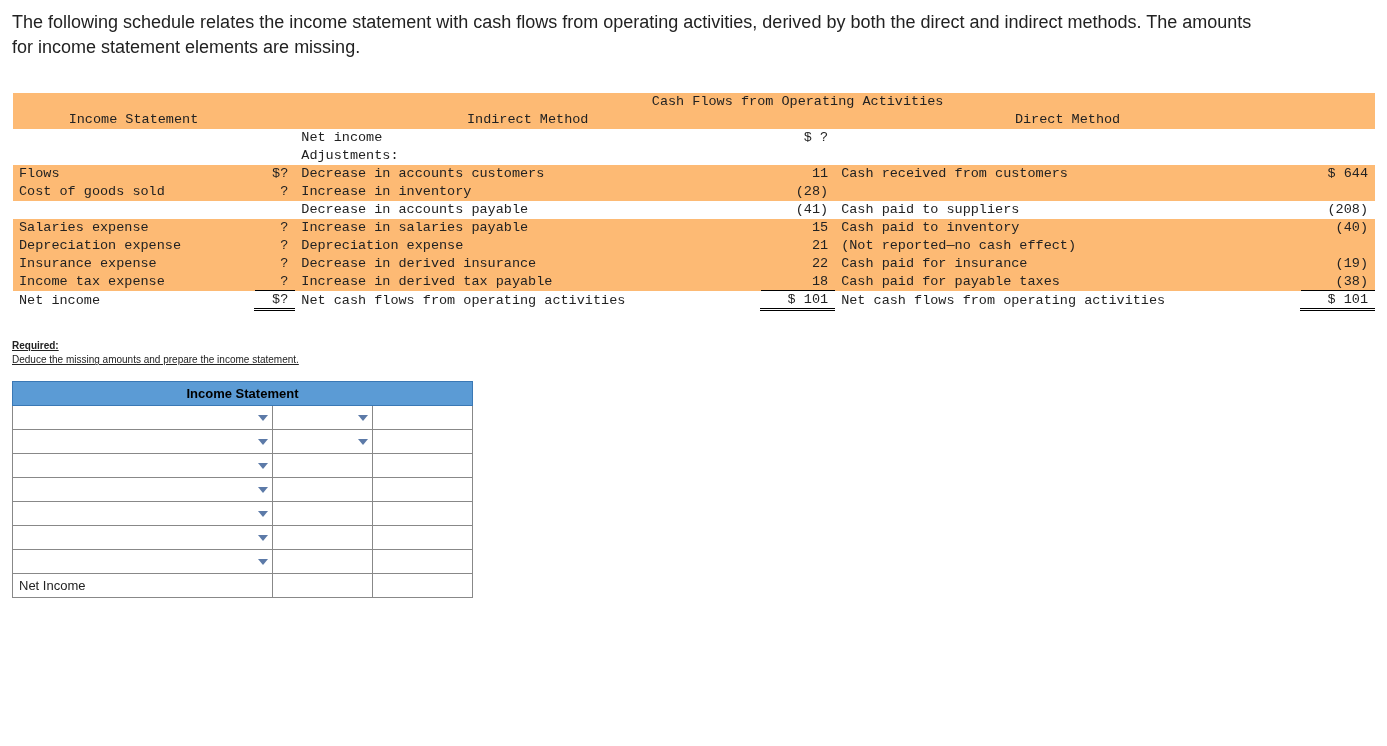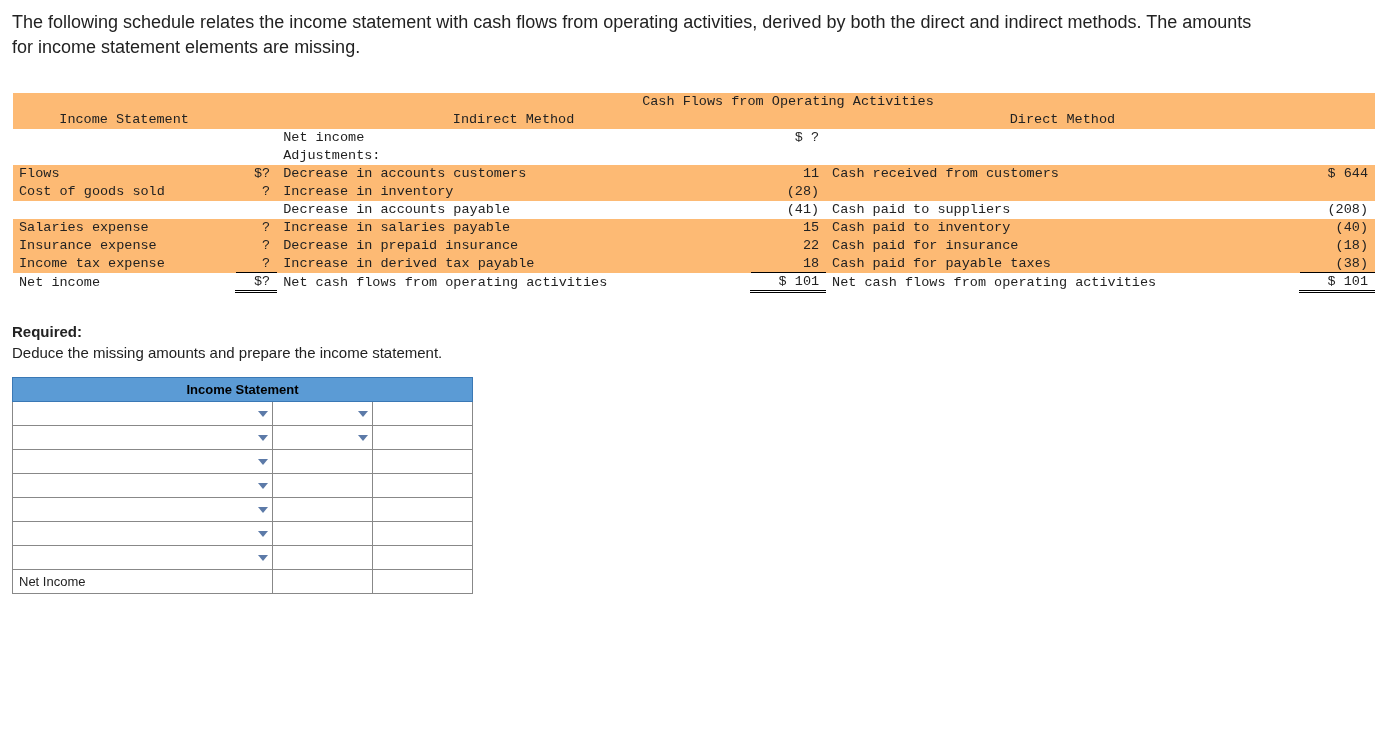--- a/index.html
+++ b/index.html
@@ -38,22 +38,23 @@
     border-bottom: 1px solid #000 !important;
   }
   .underline-d {
     border-bottom: 3px double #000 !important;
   }
   .hdr-center {
     text-align: center;
   }
   .required {
     margin-top: 28px;
-    font-size: 15px;
+    font-size: 10px;
     line-height: 1.4;
+    text-decoration: underline;
   }
   .required b { font-weight: bold; }
   .inc-table {
     border-collapse: collapse;
     margin-top: 14px;
     font-size: 13px;
   }
   .inc-table td, .inc-table th {
     border: 1px solid #888;
     height: 24px;
@@ -152,26 +153,34 @@
   </tr>
   <tr class="band">
     <td>Salaries expense</td>
     <td class="num">?</td>
     <td>Increase in salaries payable</td>
     <td class="num">15</td>
     <td>Cash paid to inventory</td>
     <td class="num">(40)</td>
   </tr>
   <tr class="band">
+    <td>Depreciation expense</td>
+    <td class="num">?</td>
+    <td>Depreciation expense</td>
+    <td class="num">21</td>
+    <td>(Not reported—no cash effect)</td>
+    <td></td>
+  </tr>
+  <tr class="band">
     <td>Insurance expense</td>
     <td class="num">?</td>
-    <td>Decrease in prepaid insurance</td>
+    <td>Decrease in derived insurance</td>
     <td class="num">22</td>
     <td>Cash paid for insurance</td>
-    <td class="num">(18)</td>
+    <td class="num">(19)</td>
   </tr>
   <tr class="band">
     <td>Income tax expense</td>
     <td class="num underline-s">?</td>
     <td>Increase in derived tax payable</td>
     <td class="num underline-s">18</td>
     <td>Cash paid for payable taxes</td>
     <td class="num underline-s">(38)</td>
   </tr>
   <tr>

